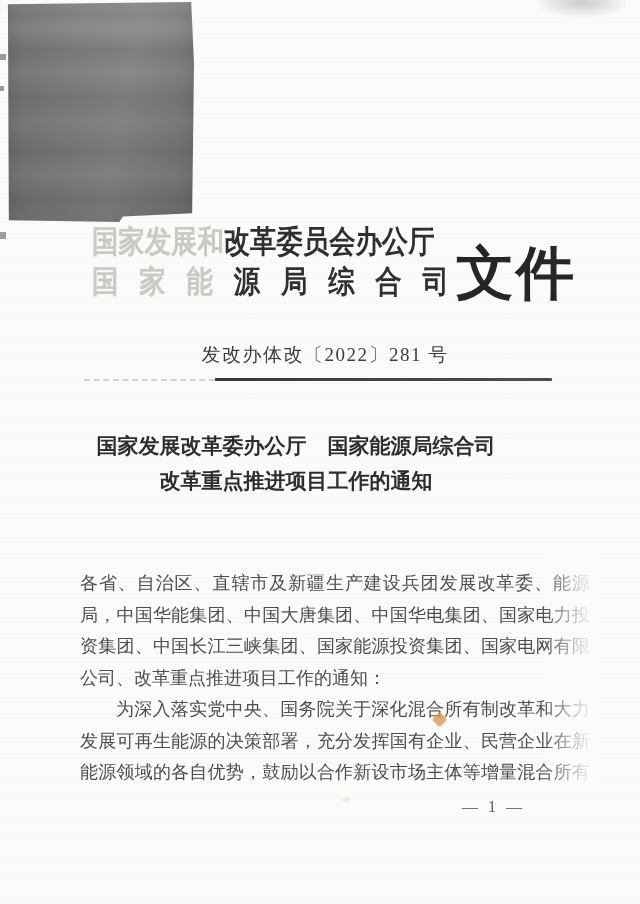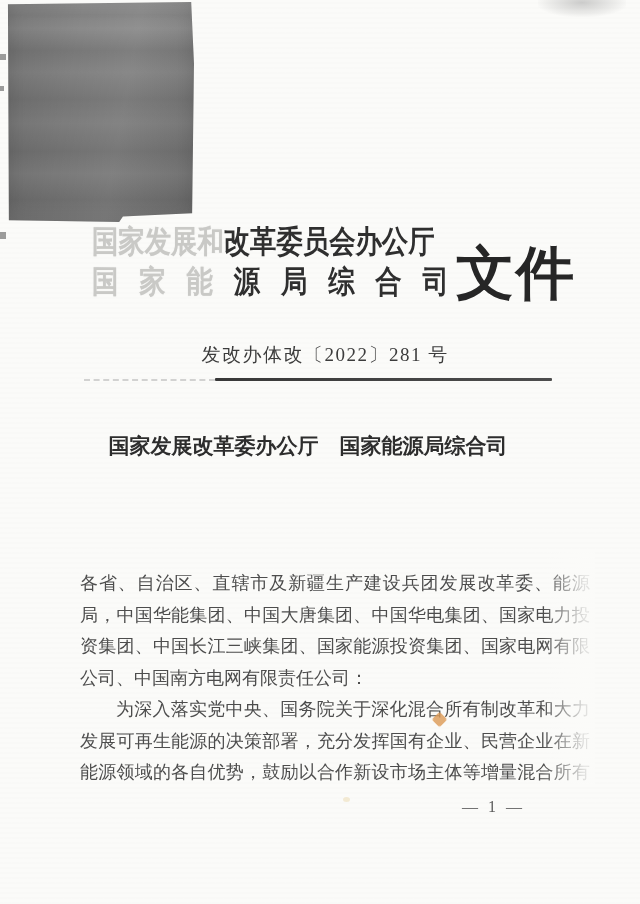--- a/index.html
+++ b/index.html
@@ -58,21 +58,21 @@
     position:absolute;left:84px;top:379px;width:131px;height:0;
     border-top:2px dashed #ababab;opacity:.5;
   }
   .rule-solid{
     position:absolute;left:215px;top:378px;width:337px;height:3px;
     background:linear-gradient(to right,#383838,#454545 60%,#4d4d4d);
     border-radius:1px;
   }
   
   .title{
-    position:absolute;left:52px;top:429px;width:512px;
+    position:absolute;left:40px;top:429px;width:512px;
     text-align:center;font-weight:700;color:#2d2d2d;
     font-size:21px;line-height:35px;
   }
   
   .body-text{
     position:absolute;left:80px;top:568px;width:510px;
     font-size:18px;line-height:31.5px;color:#4d4d4d;
   }
   .bline{white-space:nowrap;}
   .j{text-align:justify;text-align-last:justify;white-space:normal;}
@@ -123,27 +123,28 @@
 
   <div class="doc-type">文件</div>
 
   <div class="doc-number">发改办体改〔2022〕281 号</div>
 
   <div class="rule-dashed"></div>
   <div class="rule-solid"></div>
 
   <div class="title">
     <div>国家发展改革委办公厅　国家能源局综合司</div>
+    <div>改革重点推进项目工作的通知</div>
   </div>
 
   <div class="body-text">
     <div class="bline j">各省、自治区、直辖市及新疆生产建设兵团发展改革委、能源</div>
     <div class="bline j">局，中国华能集团、中国大唐集团、中国华电集团、国家电力投</div>
     <div class="bline j">资集团、中国长江三峡集团、国家能源投资集团、国家电网有限</div>
-    <div class="bline">公司、中国南方电网有限责任公司：</div>
+    <div class="bline">公司、改革重点推进项目工作的通知：</div>
     <div class="bline j indent">为深入落实党中央、国务院关于深化混合所有制改革和大力</div>
     <div class="bline j">发展可再生能源的决策部署，充分发挥国有企业、民营企业在新</div>
     <div class="bline j">能源领域的各自优势，鼓励以合作新设市场主体等增量混合所有</div>
   </div>
 
   <div class="fade-right"></div>
   <div class="speck"></div>
   <div class="speck2"></div>
 
   <div class="page-number">— 1 —</div>

